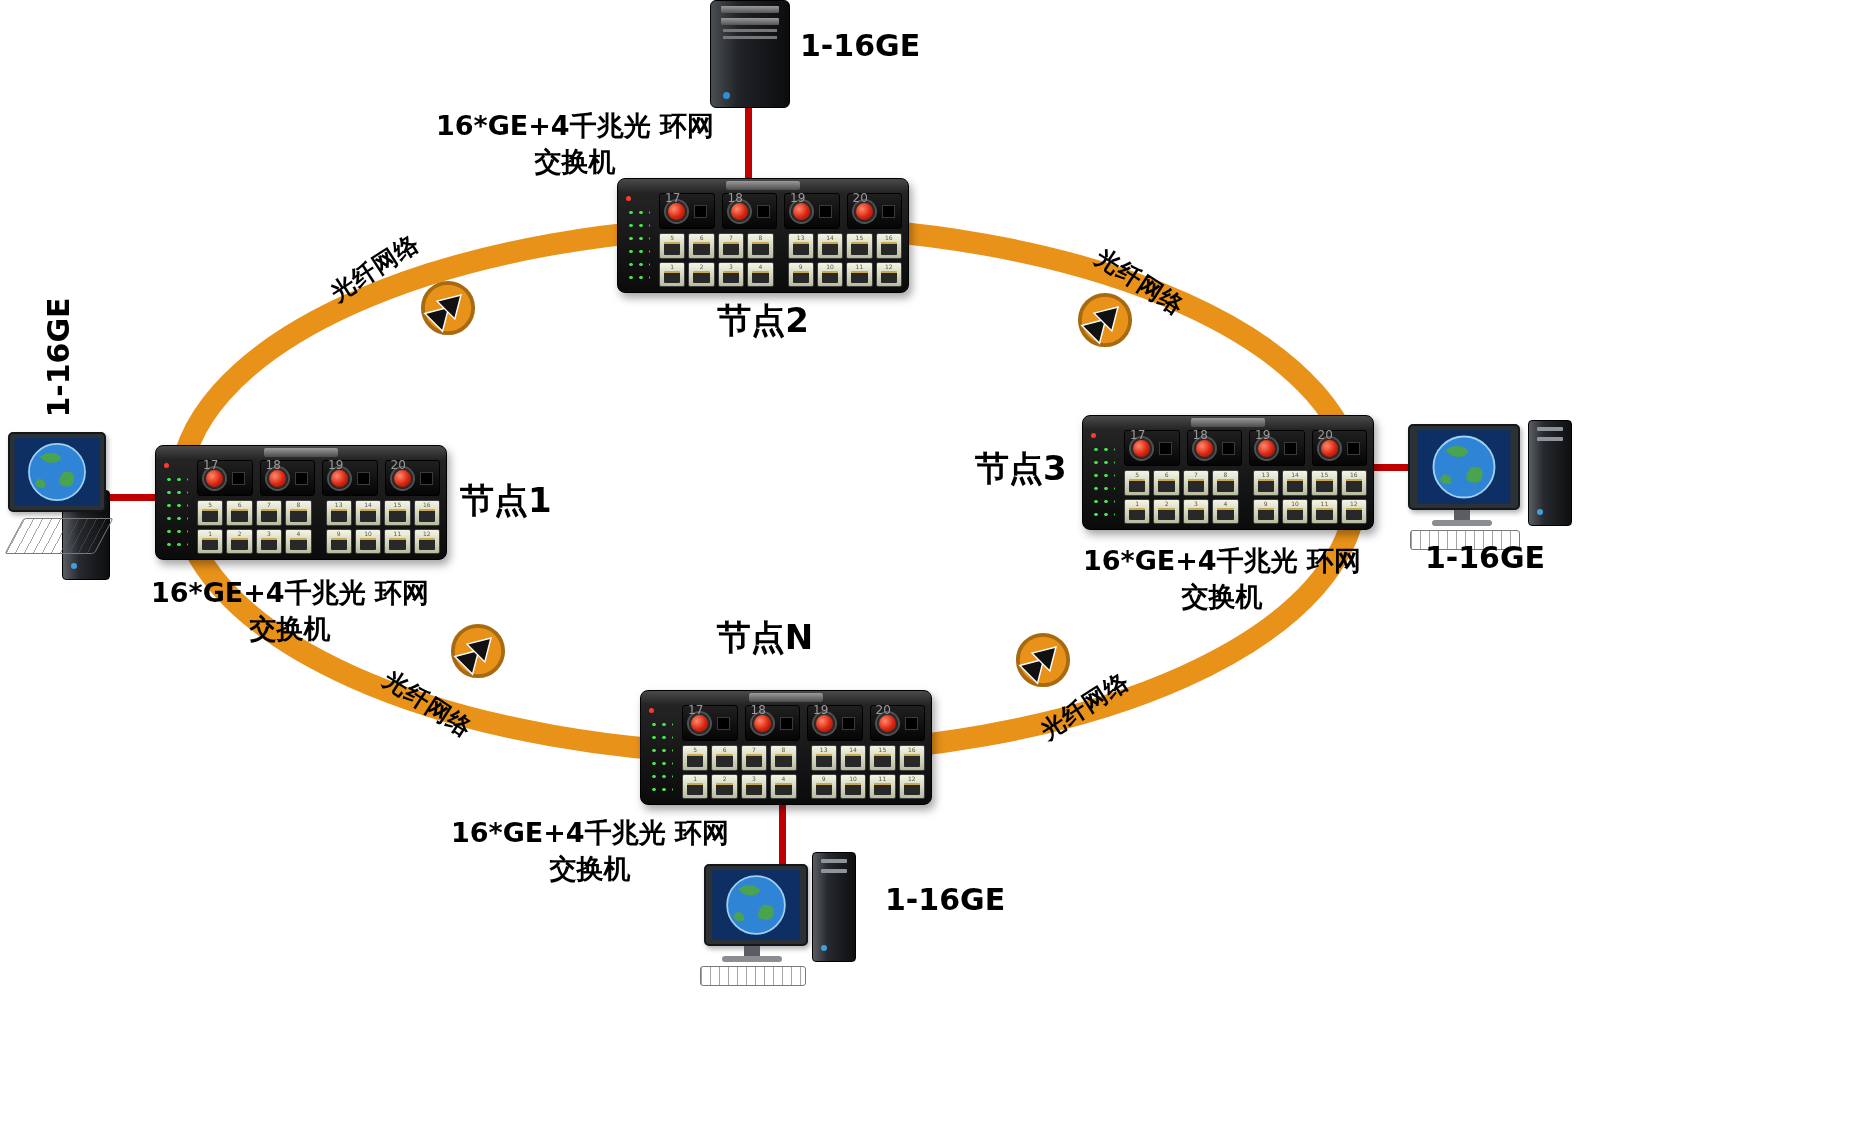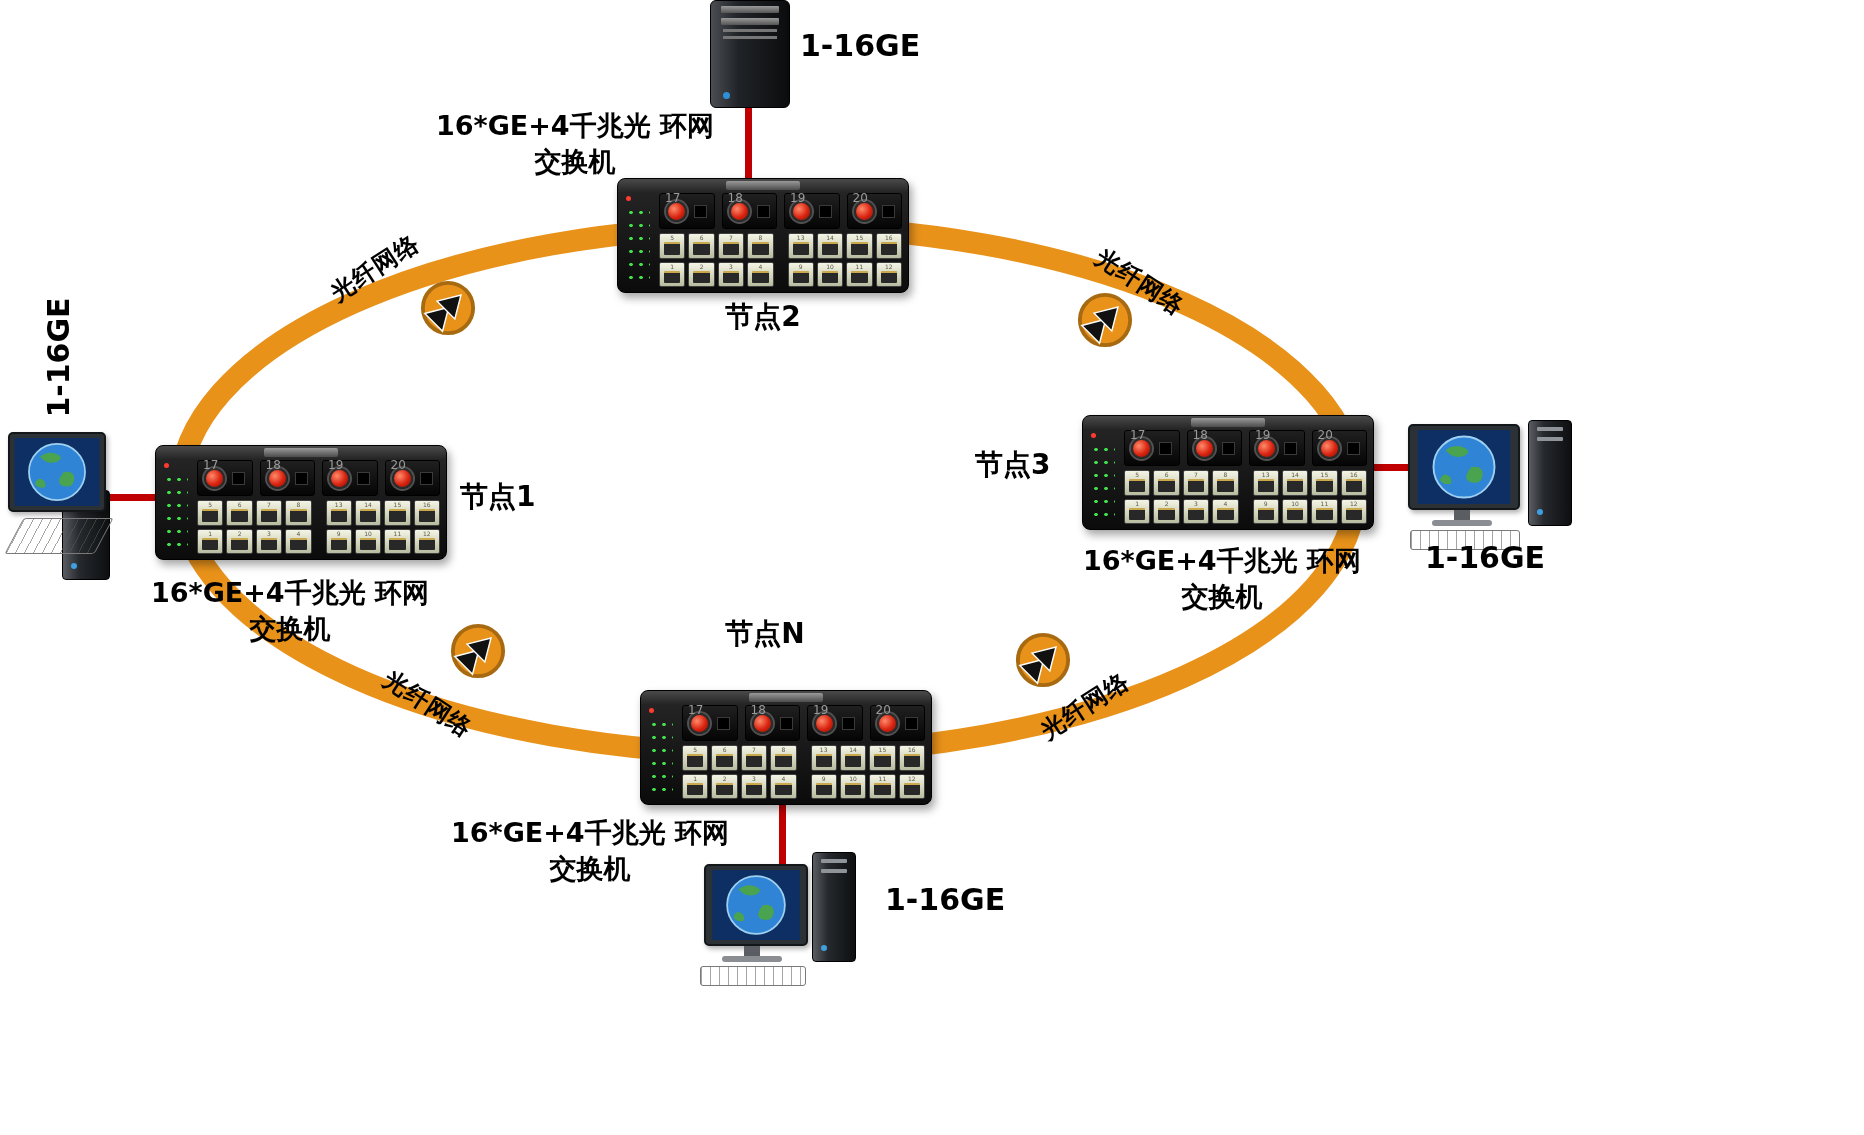--- a/index.html
+++ b/index.html
@@ -34,21 +34,21 @@
   .sw-rj{position:absolute;left:42px;top:55px;right:7px;bottom:6px;display:flex;flex-direction:column;gap:3px;}
   .sw-rj-row{display:flex;gap:3px;flex:1;}
   .rport{position:relative;flex:1;border:1px solid #3f3f3f;border-radius:2px;
          background:linear-gradient(180deg,#f4f4e6 0%,#d3d6bc 55%,#b7bb9f 100%);}
   .rport.gap{margin-left:11px;}
   .rnum{position:absolute;top:0;left:0;right:0;text-align:center;font-size:6px;line-height:7px;color:#5a5a46;}
   .rslot{position:absolute;left:4px;right:4px;top:8px;bottom:3px;background:#282828;border-radius:1px;
          background-image:linear-gradient(180deg,#caa94e 0 2px,transparent 2px);}
 
   
-  .node-label{position:absolute;z-index:5;font-size:28px;font-weight:bold;color:#000;}
+  .node-label{position:absolute;z-index:5;font-size:34px;font-weight:bold;color:#000;}
   .caption{position:absolute;z-index:5;font-size:27px;font-weight:bold;color:#000;
            text-align:center;line-height:36px;}
   .fiber-label{position:absolute;z-index:5;font-size:24px;font-weight:bold;color:#000;
                width:140px;text-align:center;letter-spacing:1px;}
   .dev-label{position:absolute;z-index:5;font-size:30px;font-weight:bold;color:#000;}
 
   
   .fiber-icon{position:absolute;width:58px;height:58px;z-index:4;}
 
   

